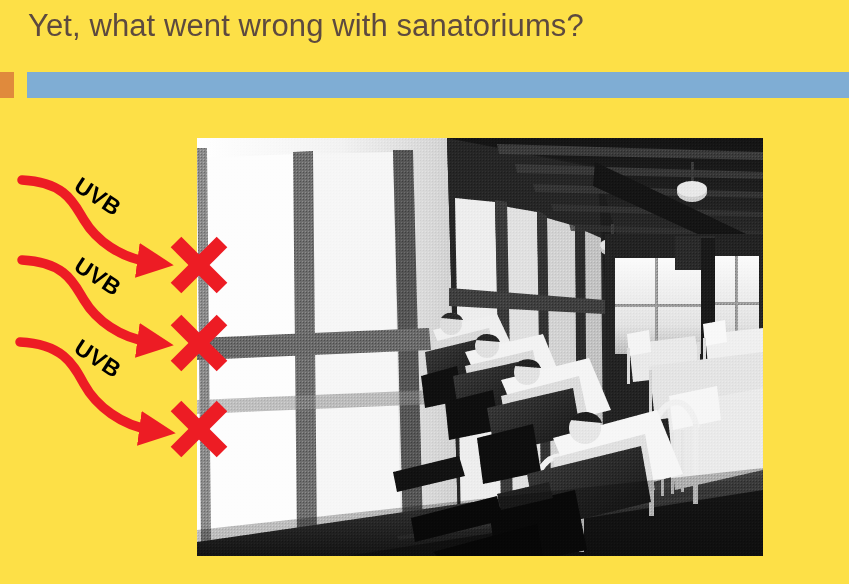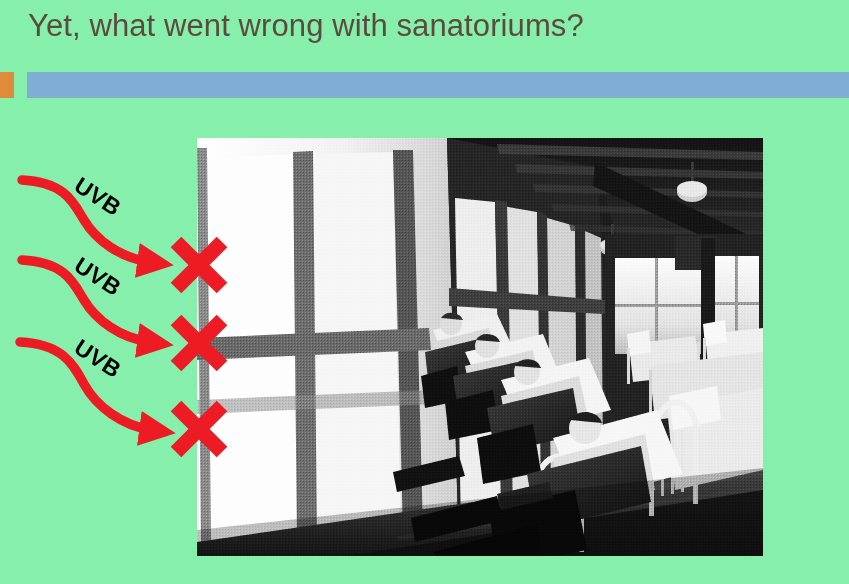--- a/index.html
+++ b/index.html
@@ -8,21 +8,21 @@
     padding: 0;
     background: #ffffff;
   }
   body {
     font-family: "Liberation Sans", sans-serif;
   }
   #slide {
     position: relative;
     width: 849px;
     height: 584px;
-    background: #86efac;
+    background: #fde047;
     overflow: hidden;
   }
 
   
   #slide-title {
     position: absolute;
     left: 28px;
     top: 4px;
     width: 790px;
     height: 48px;

